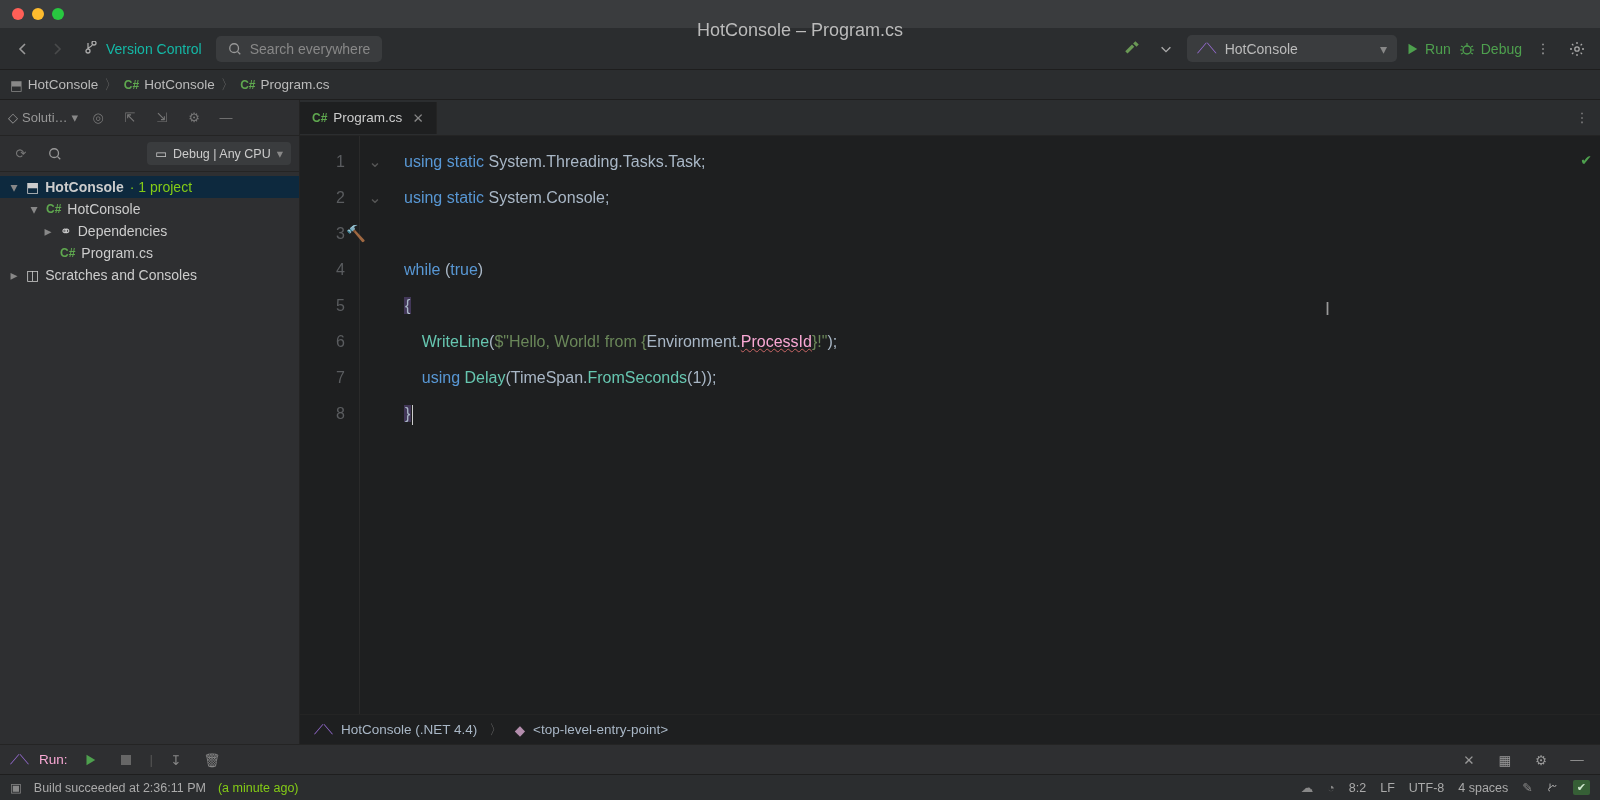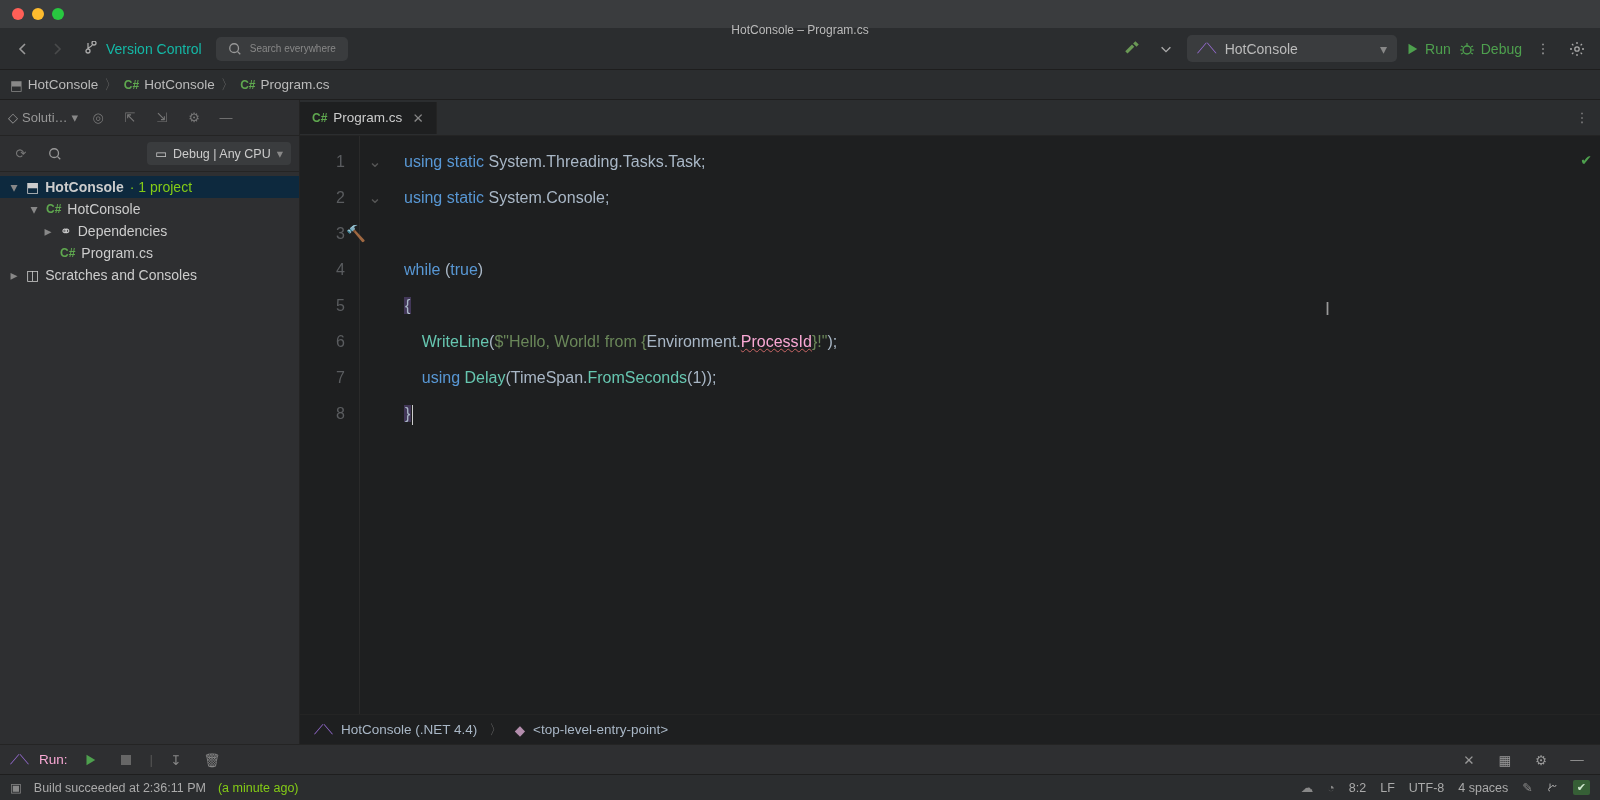--- a/index.html
+++ b/index.html
@@ -3,27 +3,27 @@
 <meta charset="utf-8">
 <style>
 * { margin:0; padding:0; box-sizing:border-box; font-family:-apple-system,BlinkMacSystemFont,"Segoe UI",sans-serif; }
 body { width:1600px; height:800px; background:#2b2b2b; color:#a9b7c6; font-size:13px; overflow:hidden; position:relative; }
 
 
 .titlebar { height:28px; background:#3a3c3e; display:flex; align-items:center; position:relative; }
 .traffic { display:flex; gap:8px; margin-left:12px; }
 .dot { width:12px; height:12px; border-radius:50%; }
 .dot.r{background:#ff5f57}.dot.y{background:#febc2e}.dot.g{background:#28c840}
-.wintitle { position:absolute; left:50%; transform:translateX(-50%); color:#bbb; font-size:12px; font-weight:500;margin-top:32px; }
+.wintitle { position:absolute; left:50%; transform:translateX(-50%); color:#bbb; font-size:18px; font-weight:500;margin-top:32px; }
 
 
 .toolbar { height:42px; background:#2b2d2f; display:flex; align-items:center; padding:0 10px; gap:8px; border-bottom:1px solid #1e1e1e; }
 .tb-btn { width:26px; height:26px; display:flex; align-items:center; justify-content:center; color:#777; border-radius:3px; }
 .vc { display:flex; align-items:center; gap:6px; color:#14b8a6; margin-left:6px; font-size:14px; }
-.search { display:flex; align-items:center; gap:8px; background:#3a3c3e; border-radius:5px; padding:5px 12px; color:#888; margin-left:6px; font-size:10px; }
+.search { display:flex; align-items:center; gap:8px; background:#3a3c3e; border-radius:5px; padding:5px 12px; color:#888; margin-left:6px; font-size:14px; }
 .spacer { flex:1; }
 .cfg-sel { display:flex; align-items:center; gap:8px; background:#3a3c3e; border-radius:5px; padding:5px 10px; color:#bbb; min-width:210px; font-size:14px; }
 .run-btn { display:flex; align-items:center; gap:6px; color:#4ea04e; font-size:14px; }
 .debug-btn { display:flex; align-items:center; gap:6px; color:#4ea04e; font-size:14px; }
 
 
 .crumbs { height:30px; display:flex; align-items:center; padding:0 10px; background:#2b2d2f; border-bottom:1px solid #1e1e1e; font-size:13.5px; }
 .crumb { display:flex; align-items:center; gap:5px; color:#bbb; }
 .chev { color:#666; margin:0 6px; }
 

